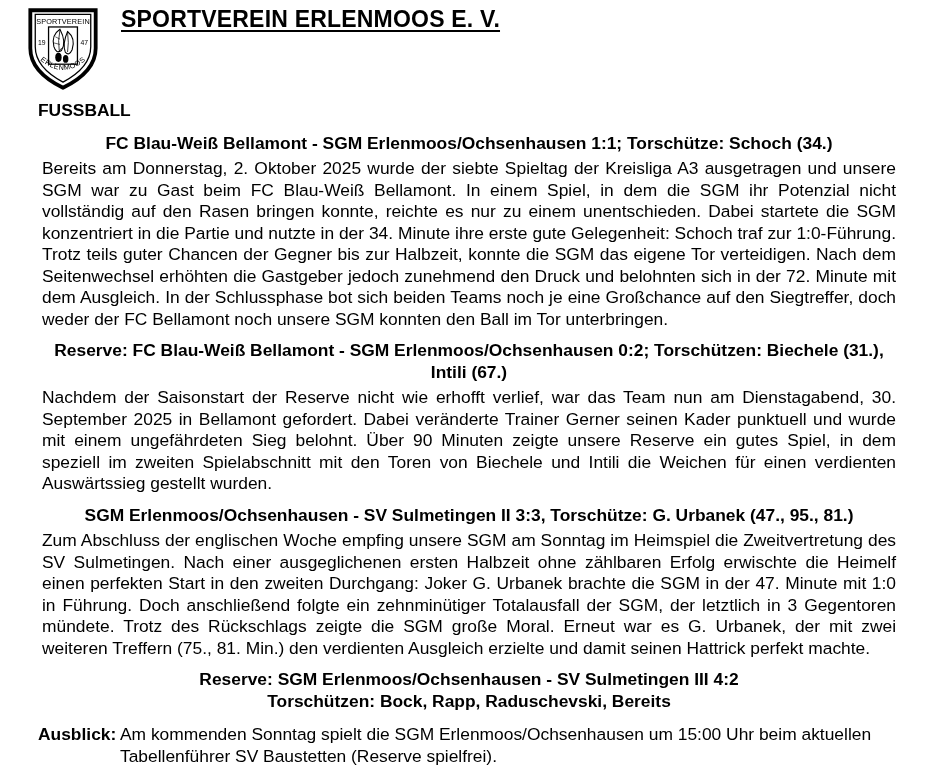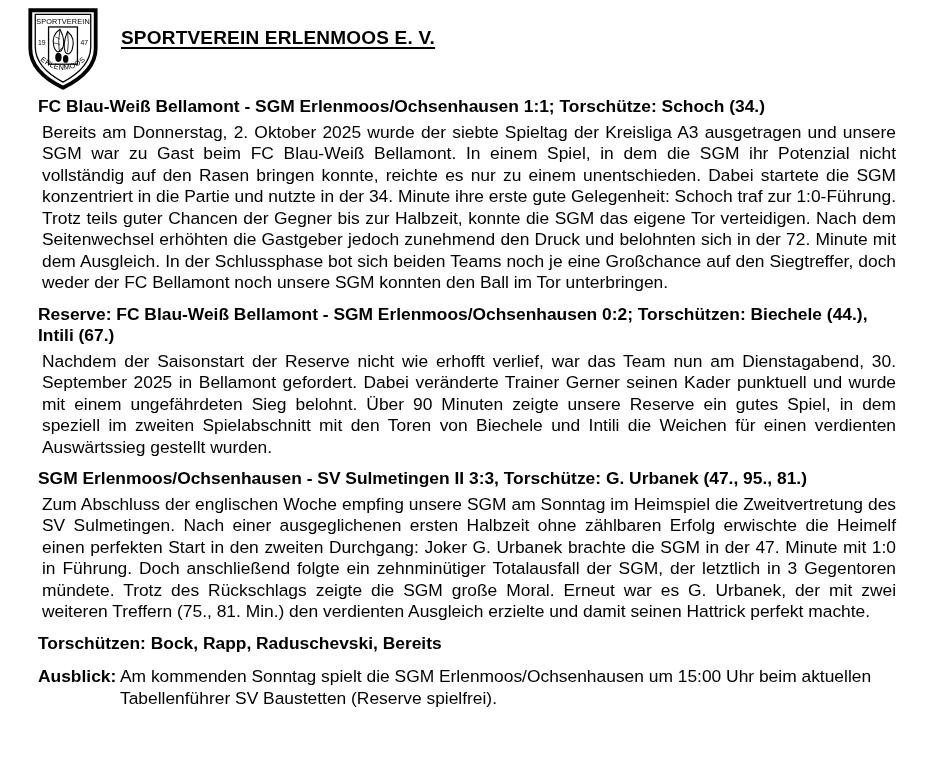--- a/index.html
+++ b/index.html
@@ -23,45 +23,44 @@
     display: flex;
     align-items: flex-start;
     height: 90px;
   }
   .logo-wrap {
     width: 76px;
     height: 86px;
     flex: 0 0 auto;
   }
   .club-title {
-    font-size: 19px;
+    font-size: 23px;
     font-weight: bold;
     letter-spacing: 0.2px;
     margin-left: 20px;
-    margin-top: 21px;
     text-decoration: underline;
     text-decoration-thickness: 2px;
     text-underline-offset: 3px;
     white-space: nowrap;
   }
   
   .content {
     margin-left: 13px; 
     width: 862px;
     font-size: 17.4px;
     line-height: 21.5px;
   }
   .section-title {
     font-weight: bold;
     margin: 4px 0 11px 0;
   }
   .article { margin: 0 0 10px 0; }
   .article-heading {
     font-weight: bold;
-    text-align: left;
+    text-align: center;
   }
   .article-body {
     text-align: justify;
     margin: 4px;
   }
   .outlook {
     display: flex;
     margin-top: 12px;
   }
   .outlook-label {
@@ -110,37 +109,39 @@
         <text font-size="9.6" letter-spacing="0.6">
           <textPath href="#arc" startOffset="50%" text-anchor="middle">ERLENMOOS</textPath>
         </text>
       </svg>
     </div>
     <div class="club-title">SPORTVEREIN ERLENMOOS E. V.</div>
   </div>
 
   <div class="content">
 
+    <div class="section-title">FUSSBALL</div>
 
     <div class="article">
       <div class="article-heading">FC Blau-Weiß Bellamont - SGM Erlenmoos/Ochsenhausen 1:1; Torschütze: Schoch (34.)</div>
       <p class="article-body">Bereits am Donnerstag, 2. Oktober 2025 wurde der siebte Spieltag der Kreisliga A3 ausgetragen und unsere SGM war zu Gast beim FC Blau-Weiß Bellamont. In einem Spiel, in dem die SGM ihr Potenzial nicht vollständig auf den Rasen bringen konnte, reichte es nur zu einem unentschieden. Dabei startete die SGM konzentriert in die Partie und nutzte in der 34. Minute ihre erste gute Gelegenheit: Schoch traf zur 1:0-Führung. Trotz teils guter Chancen der Gegner bis zur Halbzeit, konnte die SGM das eigene Tor verteidigen. Nach dem Seitenwechsel erhöhten die Gastgeber jedoch zunehmend den Druck und belohnten sich in der 72. Minute mit dem Ausgleich. In der Schlussphase bot sich beiden Teams noch je eine Großchance auf den Siegtreffer, doch weder der FC Bellamont noch unsere SGM konnten den Ball im Tor unterbringen.</p>
     </div>
 
     <div class="article">
-      <div class="article-heading">Reserve: FC Blau-Weiß Bellamont - SGM Erlenmoos/Ochsenhausen 0:2; Torschützen: Biechele (44.), Intili (67.)</div>
+      <div class="article-heading">Reserve: FC Blau-Weiß Bellamont - SGM Erlenmoos/Ochsenhausen 0:2; Torschützen: Biechele (31.), Intili (67.)</div>
       <p class="article-body">Nachdem der Saisonstart der Reserve nicht wie erhofft verlief, war das Team nun am Dienstagabend, 30. September 2025 in Bellamont gefordert. Dabei veränderte Trainer Gerner seinen Kader punktuell und wurde mit einem ungefährdeten Sieg belohnt. Über 90 Minuten zeigte unsere Reserve ein gutes Spiel, in dem speziell im zweiten Spielabschnitt mit den Toren von Biechele und Intili die Weichen für einen verdienten Auswärtssieg gestellt wurden.</p>
     </div>
 
     <div class="article">
       <div class="article-heading">SGM Erlenmoos/Ochsenhausen - SV Sulmetingen II 3:3, Torschütze: G. Urbanek (47., 95., 81.)</div>
       <p class="article-body">Zum Abschluss der englischen Woche empfing unsere SGM am Sonntag im Heimspiel die Zweitvertretung des SV Sulmetingen. Nach einer ausgeglichenen ersten Halbzeit ohne zählbaren Erfolg erwischte die Heimelf einen perfekten Start in den zweiten Durchgang: Joker G. Urbanek brachte die SGM in der 47. Minute mit 1:0 in Führung. Doch anschließend folgte ein zehnminütiger Totalausfall der SGM, der letztlich in 3 Gegentoren mündete. Trotz des Rückschlags zeigte die SGM große Moral. Erneut war es G. Urbanek, der mit zwei weiteren Treffern (75., 81. Min.) den verdienten Ausgleich erzielte und damit seinen Hattrick perfekt machte.</p>
     </div>
 
     <div class="article">
+      <div class="article-heading">Reserve: SGM Erlenmoos/Ochsenhausen - SV Sulmetingen III 4:2</div>
       <div class="article-heading">Torschützen: Bock, Rapp, Raduschevski, Bereits</div>
     </div>
 
     <div class="outlook">
       <div class="outlook-label">Ausblick:</div>
       <div class="outlook-text">Am kommenden Sonntag spielt die SGM Erlenmoos/Ochsenhausen um 15:00 Uhr beim aktuellen Tabellenführer SV Baustetten (Reserve spielfrei).</div>
     </div>
 
   </div>
 </div>

